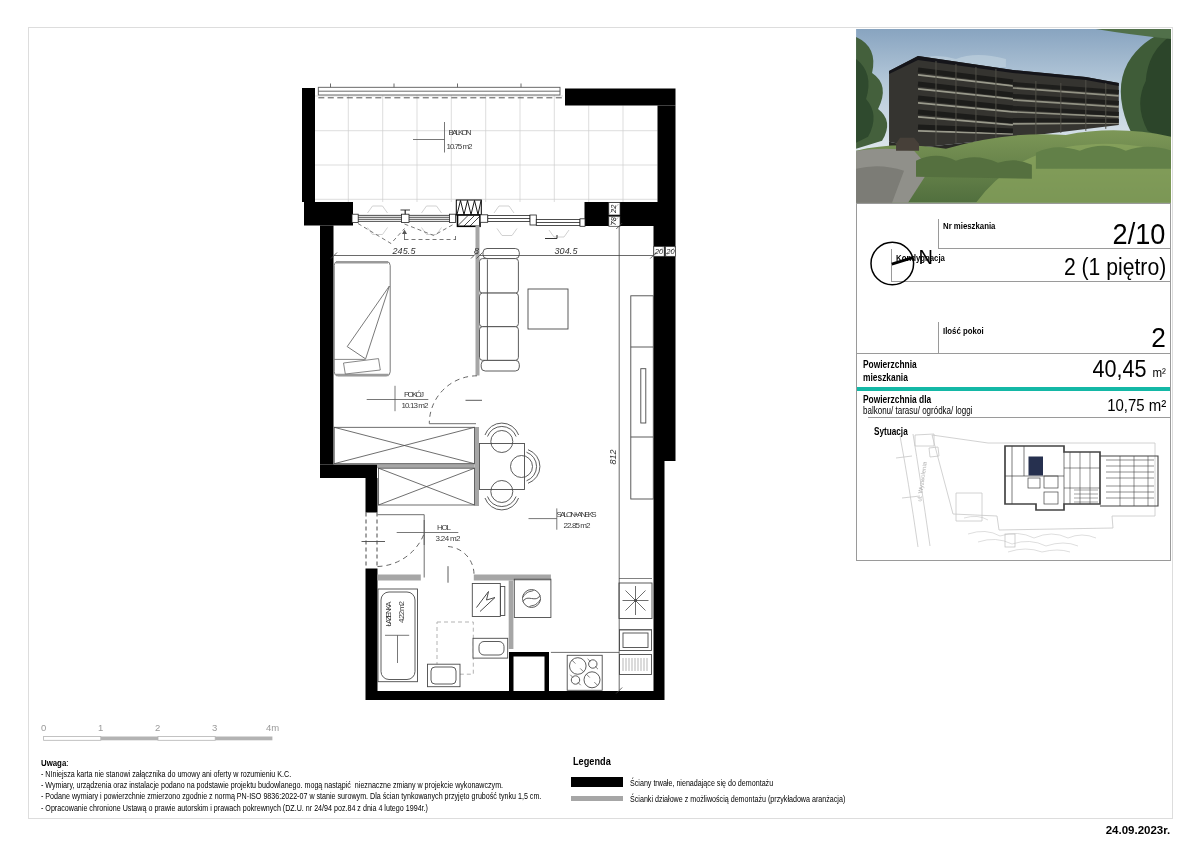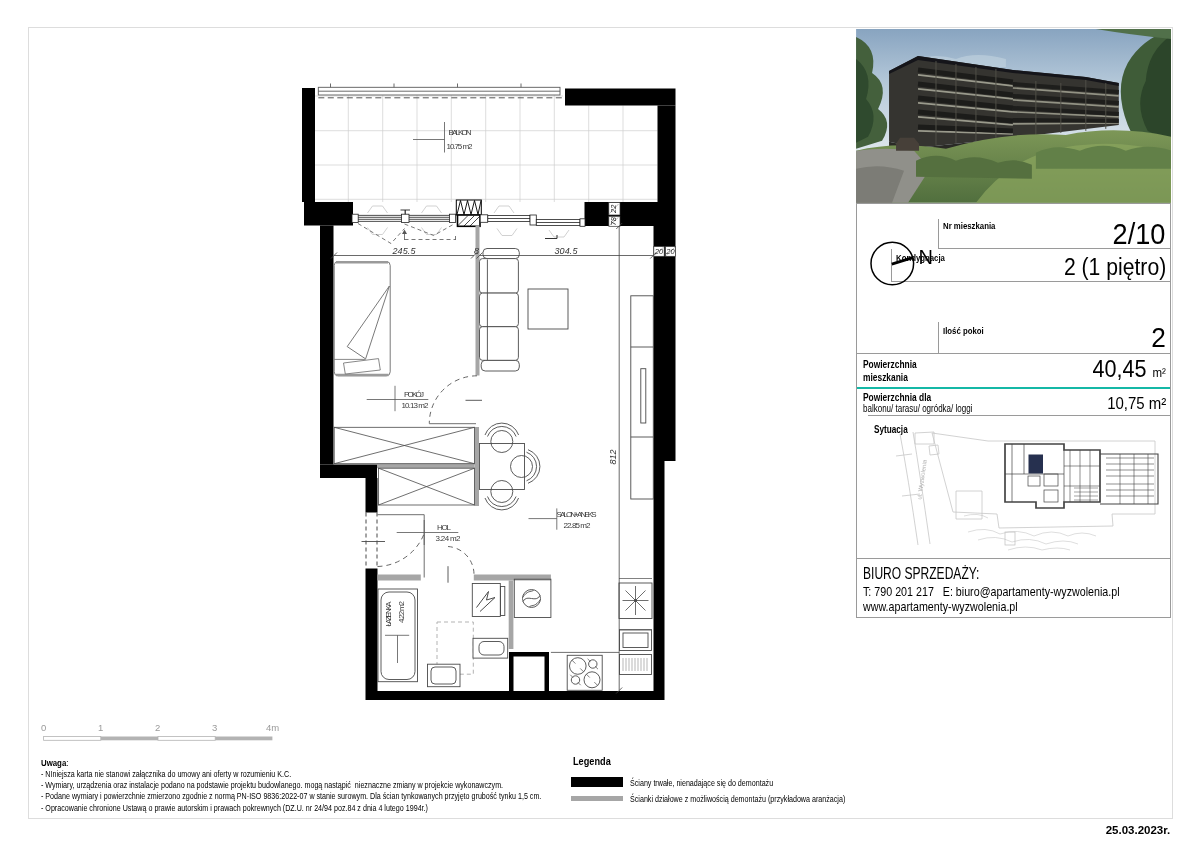--- a/index.html
+++ b/index.html
@@ -527,21 +527,21 @@
     <circle cx="35.3" cy="59.5" r="21.3" fill="none" stroke="#000" stroke-width="1.5"></circle>
     <line x1="34.8" y1="60.2" x2="56.5" y2="53.3" stroke="#000" stroke-width="2.8"></line>
     <text x="61.5" y="59.5" font-size="20" fill="#000">N</text>
   </svg>
 
   <div style="position:relative;height:33px;border-top:1px solid #9a9a9a;">
     <div style="position:absolute;left:6px;top:4px;font-size:10.5px;font-weight:bold;line-height:13px;transform:scaleX(0.8);transform-origin:left top;">Powierzchnia<br>mieszkania</div>
     <div style="position:absolute;right:4.5px;top:2px;font-size:23.5px;transform:scaleX(0.92);transform-origin:right;">40,45 <span style="font-size:12.5px;">m²</span></div>
   </div>
 
-  <div style="position:relative;height:26px;border-top:2px solid #14b8a6;text-align:right;">
+  <div style="position:relative;height:26px;border-top:4px solid #14b8a6;text-align:right;">
     <div style="position:absolute;left:6px;top:2.5px;font-size:10.5px;font-weight:bold;transform:scaleX(0.8);transform-origin:left;">Powierzchnia dla</div>
     <div style="position:absolute;left:6px;top:14.5px;font-size:10px;transform:scaleX(0.8);transform-origin:left;">balkonu/ tarasu/ ogródka/ loggi</div>
     <div style="position:absolute;right:4.5px;top:5px;font-size:16.3px;transform:scaleX(0.92);transform-origin:right;">10,75 m²</div>
   </div>
 
   <div style="position:relative;height:142px;border-top:1px solid #9a9a9a;margin-left:11px;">
     <div style="position:absolute;left:6px;top:7px;font-size:10.5px;font-weight:bold;transform:scaleX(0.78);transform-origin:left;">Sytuacja</div>
 
     <svg style="position:absolute;left:0;top:0" width="313" height="142" viewBox="0 0 313 142">
 
@@ -580,28 +580,23 @@
       <g stroke="#bdbdbd" stroke-width="0.5" fill="none">
         <path d="M100 116 Q118 110 132 118 Q150 112 166 120 Q184 112 200 120 Q214 114 228 120"></path>
         <path d="M110 124 Q128 118 144 126 Q162 120 178 128 Q196 122 210 128"></path>
         <path d="M140 134 Q158 128 174 134 Q190 130 202 134"></path>
         <path d="M96 100 Q110 96 120 102"></path>
       </g>
       <rect x="137" y="116" width="10" height="13" fill="none" stroke="#bdbdbd" stroke-width="0.7"></rect>
     </svg>
   </div>
 
-  <div style="position:relative;height:58px;border-top:1px solid #9a9a9a;">
-    <div style="position:absolute;left:6px;top:5px;font-size:16.5px;white-space:nowrap;transform:scaleX(0.73);transform-origin:left;">BIURO SPRZEDAŻY:</div>
-    <div style="position:absolute;left:6px;top:26px;font-size:12.6px;white-space:nowrap;transform:scaleX(0.85);transform-origin:left;">T: 790 201 217&nbsp;&nbsp; E: biuro@apartamenty-wyzwolenia.pl</div>
-    <div style="position:absolute;left:6px;top:41px;font-size:12.6px;white-space:nowrap;transform:scaleX(0.85);transform-origin:left;">www.apartamenty-wyzwolenia.pl</div>
-  </div>
 </div>
 
-<div style="position:absolute;right:1px;top:795px;font-size:11.5px;font-weight:bold;">25.03.2023r.</div>
+<div style="position:absolute;right:1px;top:795px;font-size:11.5px;font-weight:bold;">24.09.2023r.</div>
 </div>
 
 <div class="abs" style="left:0;top:700px;width:860px;height:148px;">
 
   <svg class="abs" style="left:0;top:0" width="320" height="48" viewBox="0 0 320 48">
     <g font-size="9.5" fill="#9a9a9a">
       <text x="41" y="31">0</text>
       <text x="98" y="31">1</text>
       <text x="155" y="31">2</text>
       <text x="212" y="31">3</text>

